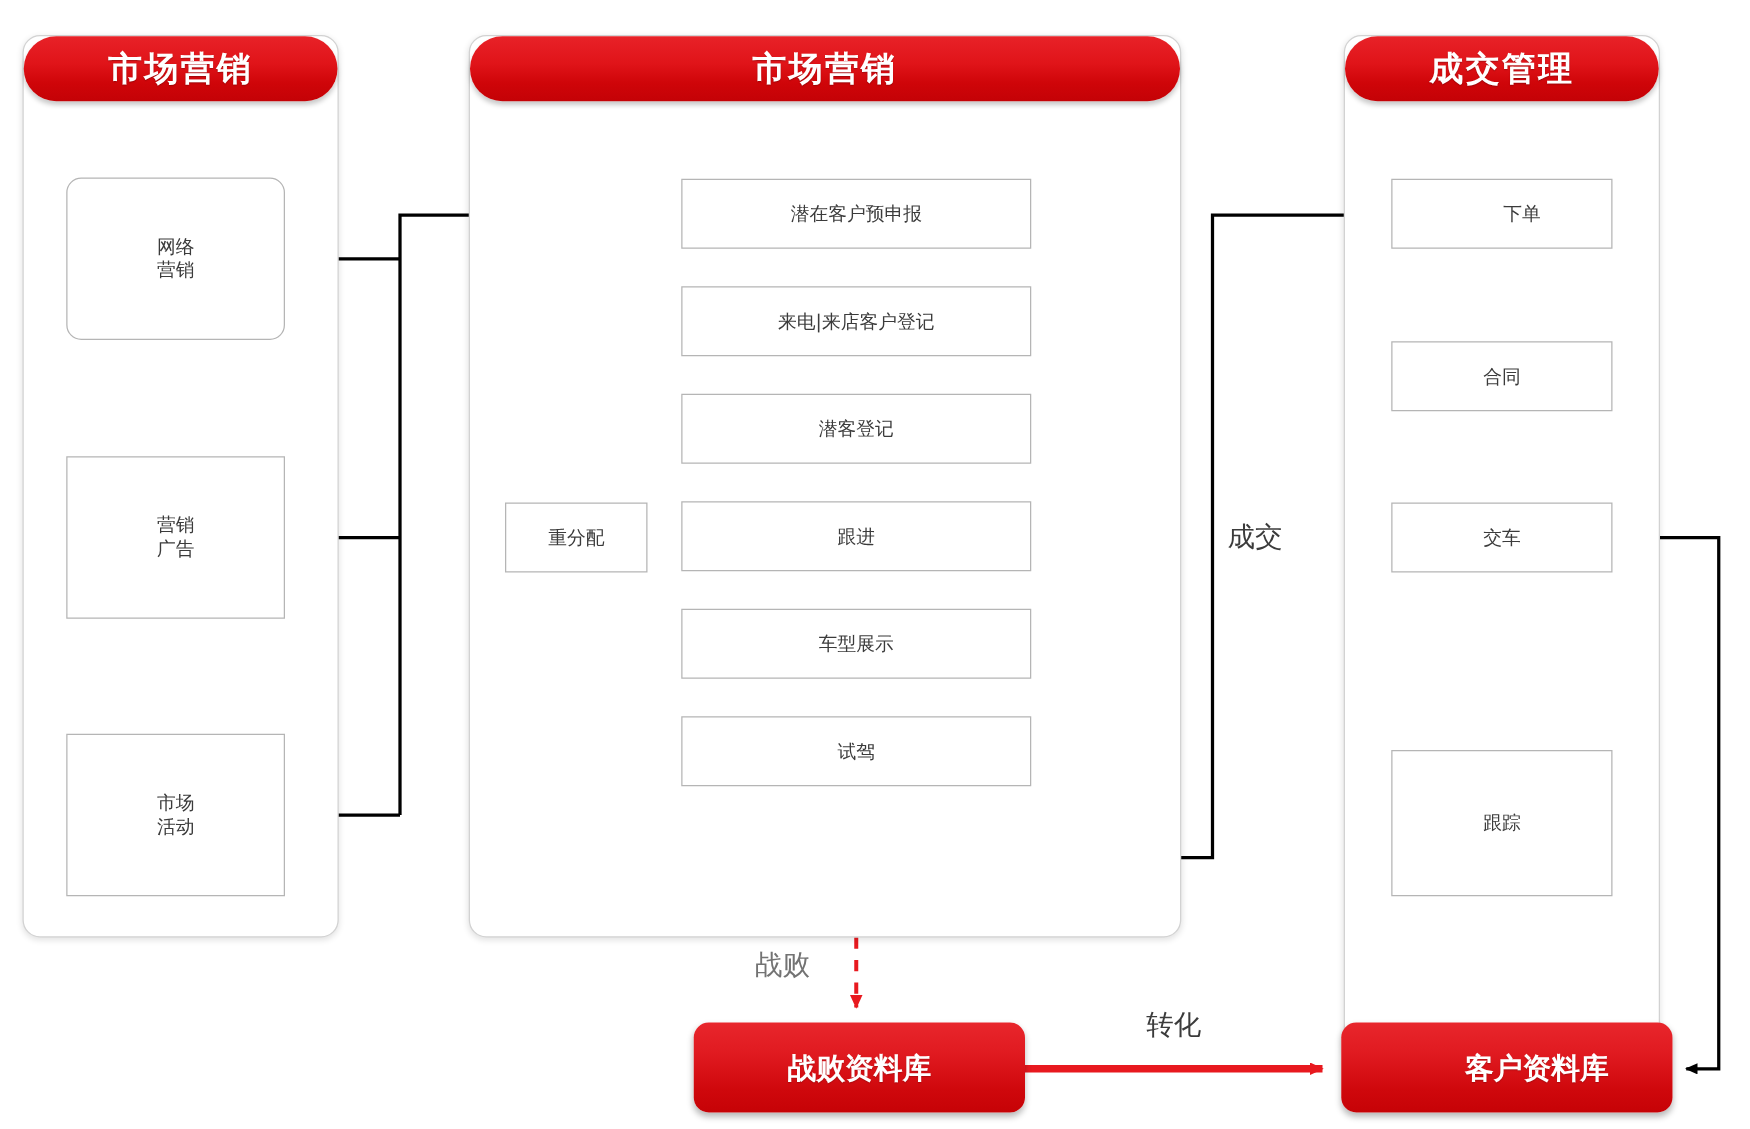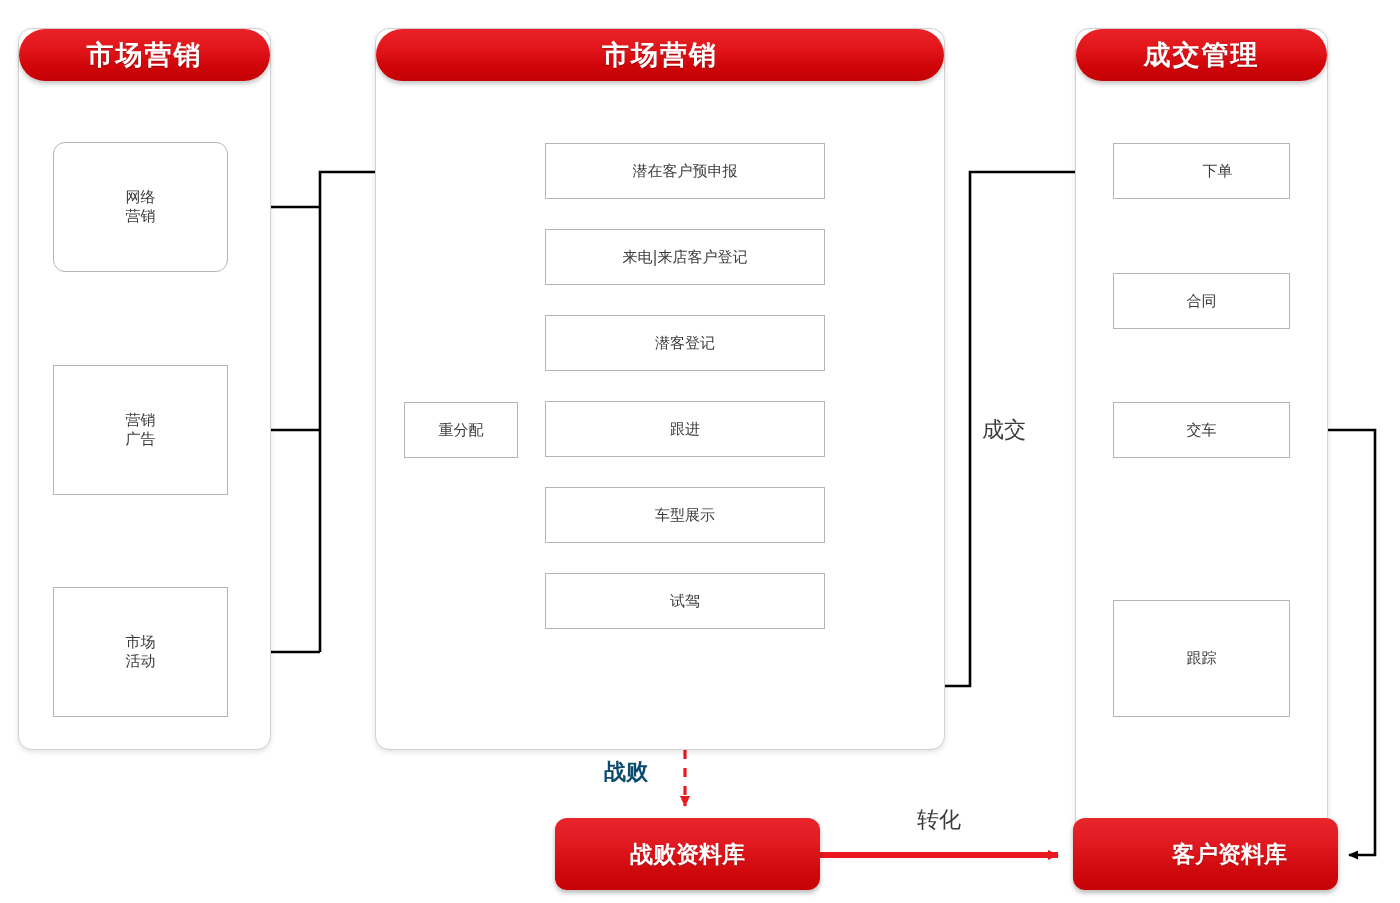--- a/index.html
+++ b/index.html
@@ -79,22 +79,21 @@
   }
 
   
   .edge-label {
     position: absolute;
     font-size: 22px;
     color: #3b3b3b;
     white-space: nowrap;
   }
   .edge-label.red {
-    color: #0c4a6e;
-    font-weight: bold;
+    color: #737373;
   }
 
   
   #wires {
     position: absolute;
     left: 0;
     top: 0;
     width: 1400px;
     height: 903px;
     pointer-events: none;

